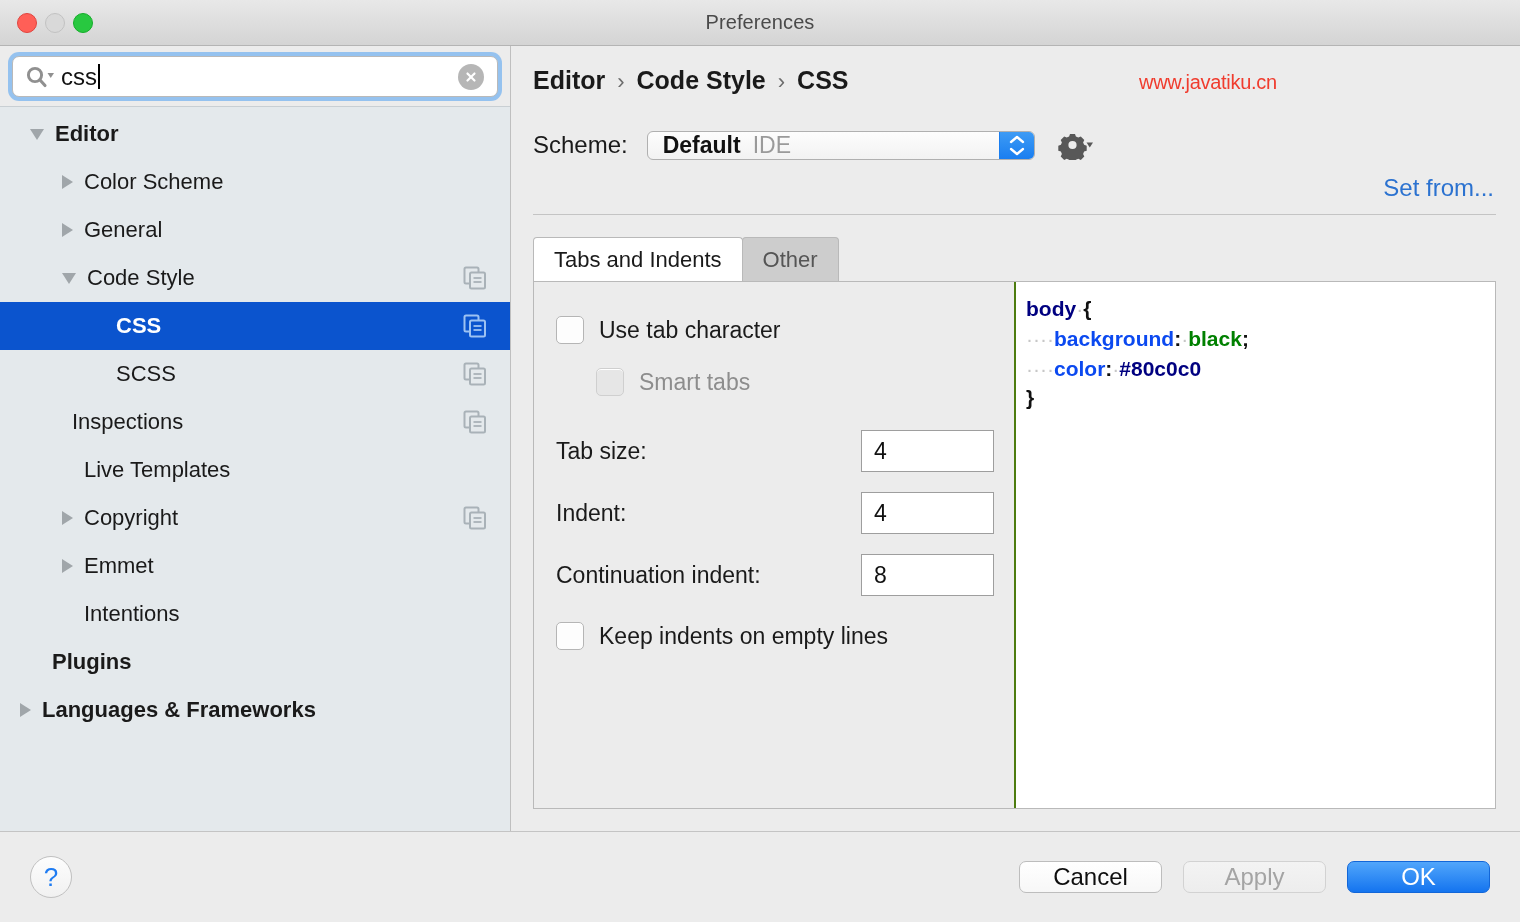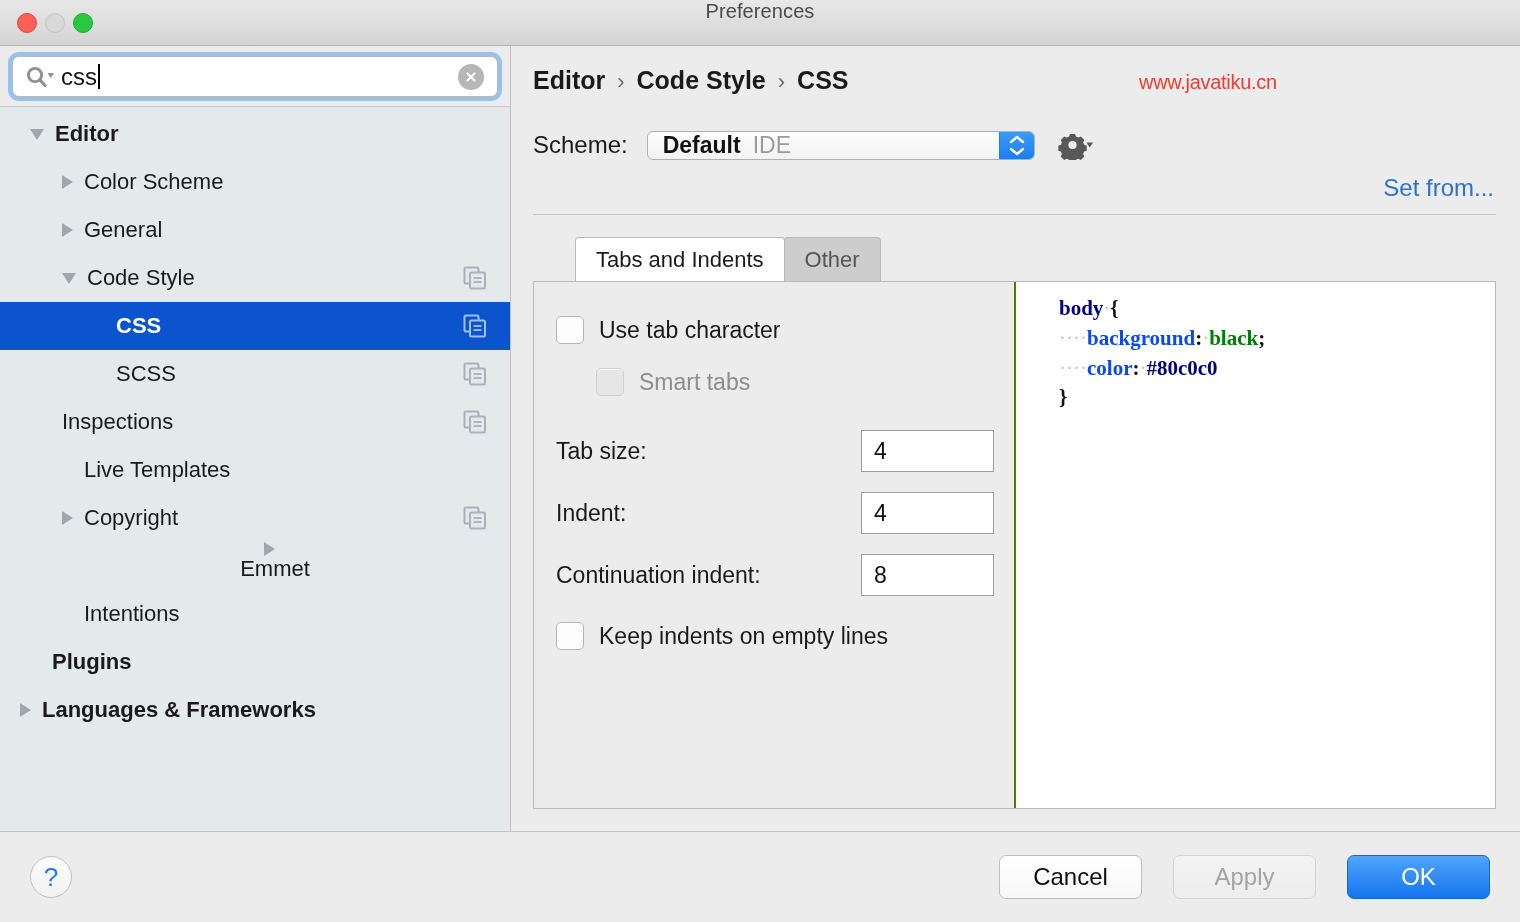--- a/index.html
+++ b/index.html
@@ -18,21 +18,21 @@
     display: flex; flex-direction: column;
   }
 
   
   #titlebar {
     position: relative;
     height: 46px;
     flex: 0 0 46px;
     background: linear-gradient(to bottom, #e8e8e8 0%, #d4d4d4 100%);
     border-bottom: 1px solid #b4b4b4;
-    display: flex; align-items: flex-start;
+    display: flex; align-items: center;
   }
   #traffic {
     position: absolute; left: 17px; top: 0; height: 46px;
     display: flex; align-items: center; gap: 8px;
   }
   .light { width: 20px; height: 20px; border-radius: 50%; }
   .light.close { background: #ff5f57; border: 1px solid #e0443e; }
   .light.min   { background: #d9d9d9; border: 1px solid #c2c2c2; }
   .light.max   { background: #28c840; border: 1px solid #15ad2a; }
   #title {
@@ -186,21 +186,20 @@
   }
   #setfrom { font-size: 24px; color: #2b72d0; cursor: pointer; }
   #hr { height: 1px; background: #c4c4c4; margin-top: 6px; }
 
   
   #tabrow {
     margin-top: 22px;
     display: flex; 
     height: 44px;
     position: relative;
-    margin-left: 42px;
   }
   .tab {
     height: 44px;
     padding: 0 20px;
     display: flex; align-items: center;
     font-size: 22px;
     border: 1px solid #b9b9b9;
     border-bottom: none;
     border-top-left-radius: 4px; border-top-right-radius: 4px;
     margin-right: -1px;
@@ -257,26 +256,25 @@
   }
 
   #codepane {
     flex: 1 1 auto;
     background: #ffffff;
     min-width: 0;
     padding: 12px 0 0 10px;
     overflow: hidden;
   }
   pre#code {
-    font-family: Liberation Serif, serif;
+    font-family: Liberation Sans, sans-serif;
     font-size: 21px;
     line-height: 1.42;
     white-space: pre;
     font-weight: bold;
-    margin-left: 33px;
   }
   .c-sel  { color: #000080; }
   .c-prop { color: #0b49f0; }
   .c-val  { color: #008000; }
   .c-hex  { color: #000080; }
   .c-pl   { color: #111; font-weight: bold; }
   .ws     { color: #c7c7c7; font-weight: normal; }
 
   
   #footer {
@@ -290,25 +288,24 @@
   #helpbtn {
     width: 42px; height: 42px; border-radius: 50%;
     background: linear-gradient(to bottom,#fdfdfd,#f1f1f1);
     border: 1px solid #c0c0c0;
     display: flex; align-items: center; justify-content: center;
     color: #1f7cf2; font-size: 26px; font-weight: normal;
     line-height: 1;
   }
   #footerbtns { margin-left: auto; display: flex; align-items: center; gap: 21px; }
   .fbtn {
-    height: 44px; min-width: 143px;
+    height: 32px; min-width: 143px;
     border-radius: 7px;
     display: flex; align-items: center; justify-content: center;
     font-size: 24px;
-    margin-left: 10px;
   }
   .fbtn.cancel {
     background: linear-gradient(to bottom,#ffffff,#f7f7f7);
     border: 1px solid #bdbdbd; color: #0e0e0e;
   }
   .fbtn.apply {
     background: linear-gradient(to bottom,#f3f3f3,#ededed);
     border: 1px solid #d2d2d2; color: #a4a4a4;
   }
   .fbtn.ok {
@@ -396,21 +393,21 @@
             <span class="lbl">SCSS</span>
             <span class="copyicon">
               <svg width="26" height="26" viewBox="0 0 26 26">
                 <rect x="2.5" y="2.5" width="14" height="16" rx="1.5" fill="none" stroke="#a9b2b8" stroke-width="2"></rect>
                 <rect x="8" y="7.5" width="15" height="16" rx="1.5" fill="#e4e9ec" stroke="#a9b2b8" stroke-width="2"></rect>
                 <line x1="11.5" y1="13" x2="19.5" y2="13" stroke="#a9b2b8" stroke-width="1.8"></line>
                 <line x1="11.5" y1="17" x2="19.5" y2="17" stroke="#a9b2b8" stroke-width="1.8"></line>
               </svg>
             </span>
           </div>
-          <div class="node" style="padding-left: 40px;">
+          <div class="node" style="padding-left: 50px;">
             <span class="arrow none"></span>
             <span class="lbl">Inspections</span>
             <span class="copyicon">
               <svg width="26" height="26" viewBox="0 0 26 26">
                 <rect x="2.5" y="2.5" width="14" height="16" rx="1.5" fill="none" stroke="#a9b2b8" stroke-width="2"></rect>
                 <rect x="8" y="7.5" width="15" height="16" rx="1.5" fill="#e4e9ec" stroke="#a9b2b8" stroke-width="2"></rect>
                 <line x1="11.5" y1="13" x2="19.5" y2="13" stroke="#a9b2b8" stroke-width="1.8"></line>
                 <line x1="11.5" y1="17" x2="19.5" y2="17" stroke="#a9b2b8" stroke-width="1.8"></line>
               </svg>
             </span>
@@ -424,21 +421,21 @@
             <span class="lbl">Copyright</span>
             <span class="copyicon">
               <svg width="26" height="26" viewBox="0 0 26 26">
                 <rect x="2.5" y="2.5" width="14" height="16" rx="1.5" fill="none" stroke="#a9b2b8" stroke-width="2"></rect>
                 <rect x="8" y="7.5" width="15" height="16" rx="1.5" fill="#e4e9ec" stroke="#a9b2b8" stroke-width="2"></rect>
                 <line x1="11.5" y1="13" x2="19.5" y2="13" stroke="#a9b2b8" stroke-width="1.8"></line>
                 <line x1="11.5" y1="17" x2="19.5" y2="17" stroke="#a9b2b8" stroke-width="1.8"></line>
               </svg>
             </span>
           </div>
-          <div class="node" style="padding-left: 62px; flex-direction: column;">
+          <div class="node" style="padding-left: 62px;">
             <span class="arrow right"></span>
             <span class="lbl">Emmet</span>
           </div>
           <div class="node" style="padding-left: 62px;">
             <span class="arrow none"></span>
             <span class="lbl">Intentions</span>
           </div>
           <div class="node bold" style="padding-left: 30px;">
             <span class="arrow none"></span>
             <span class="lbl">Plugins</span>

